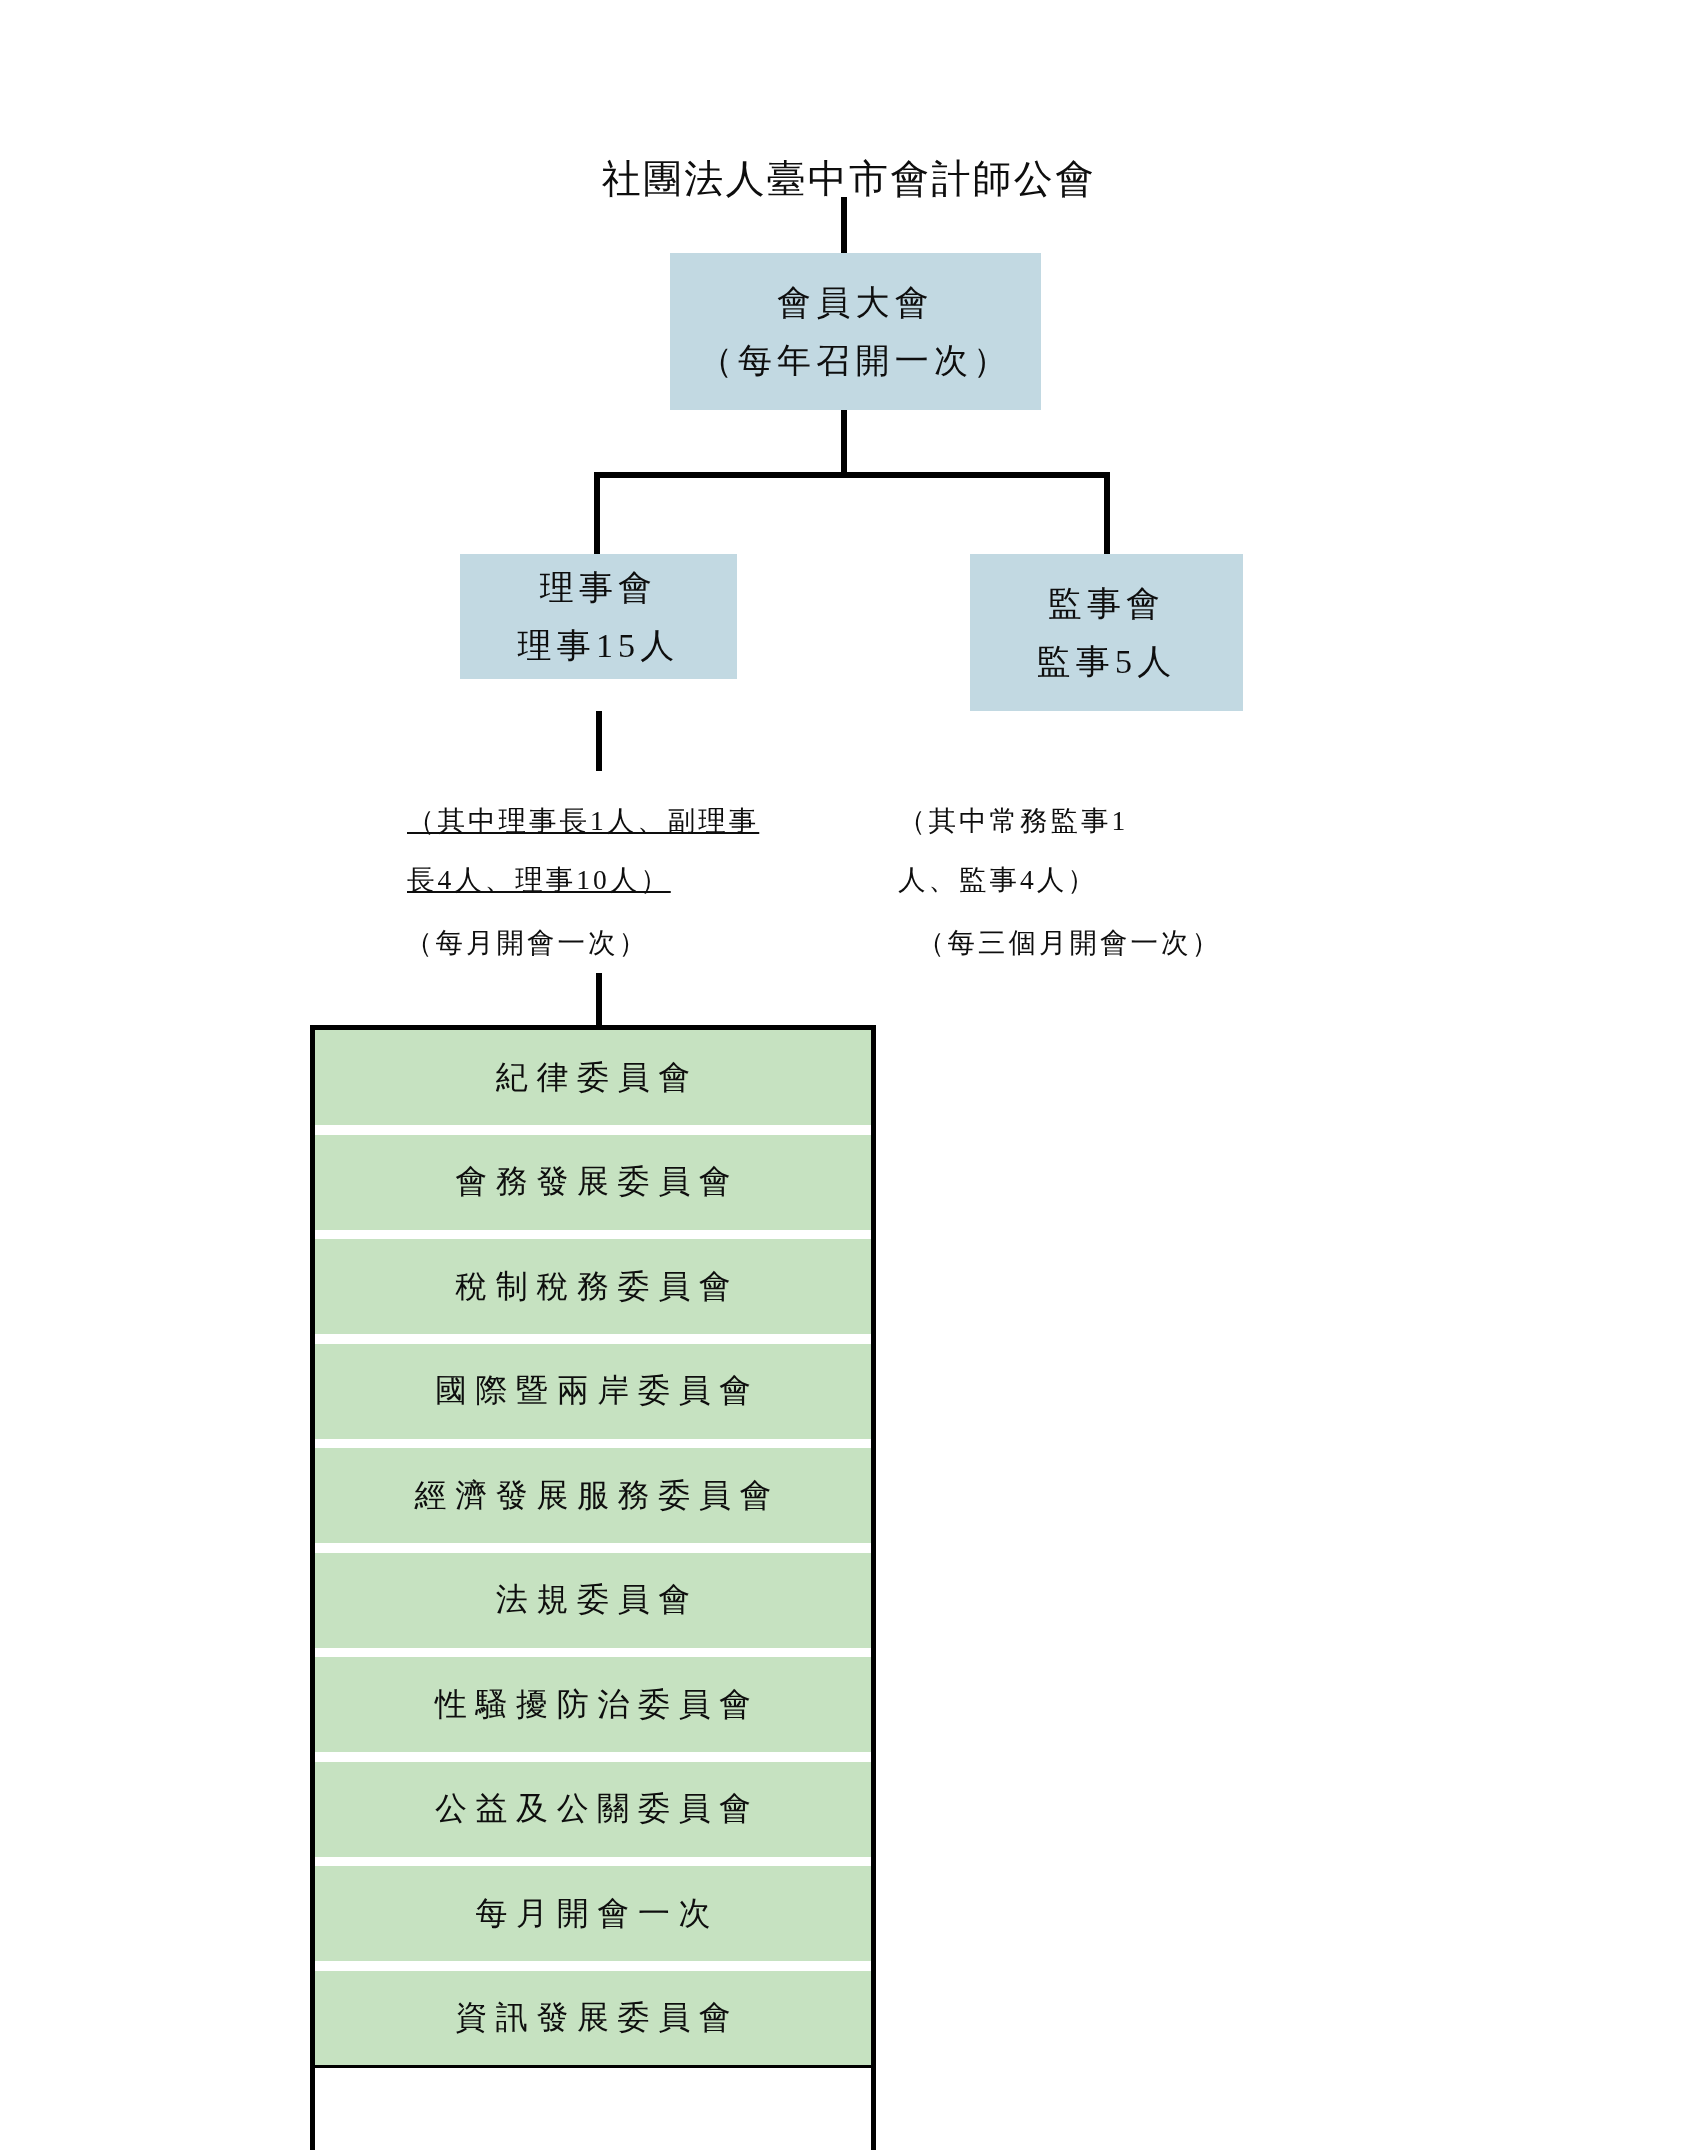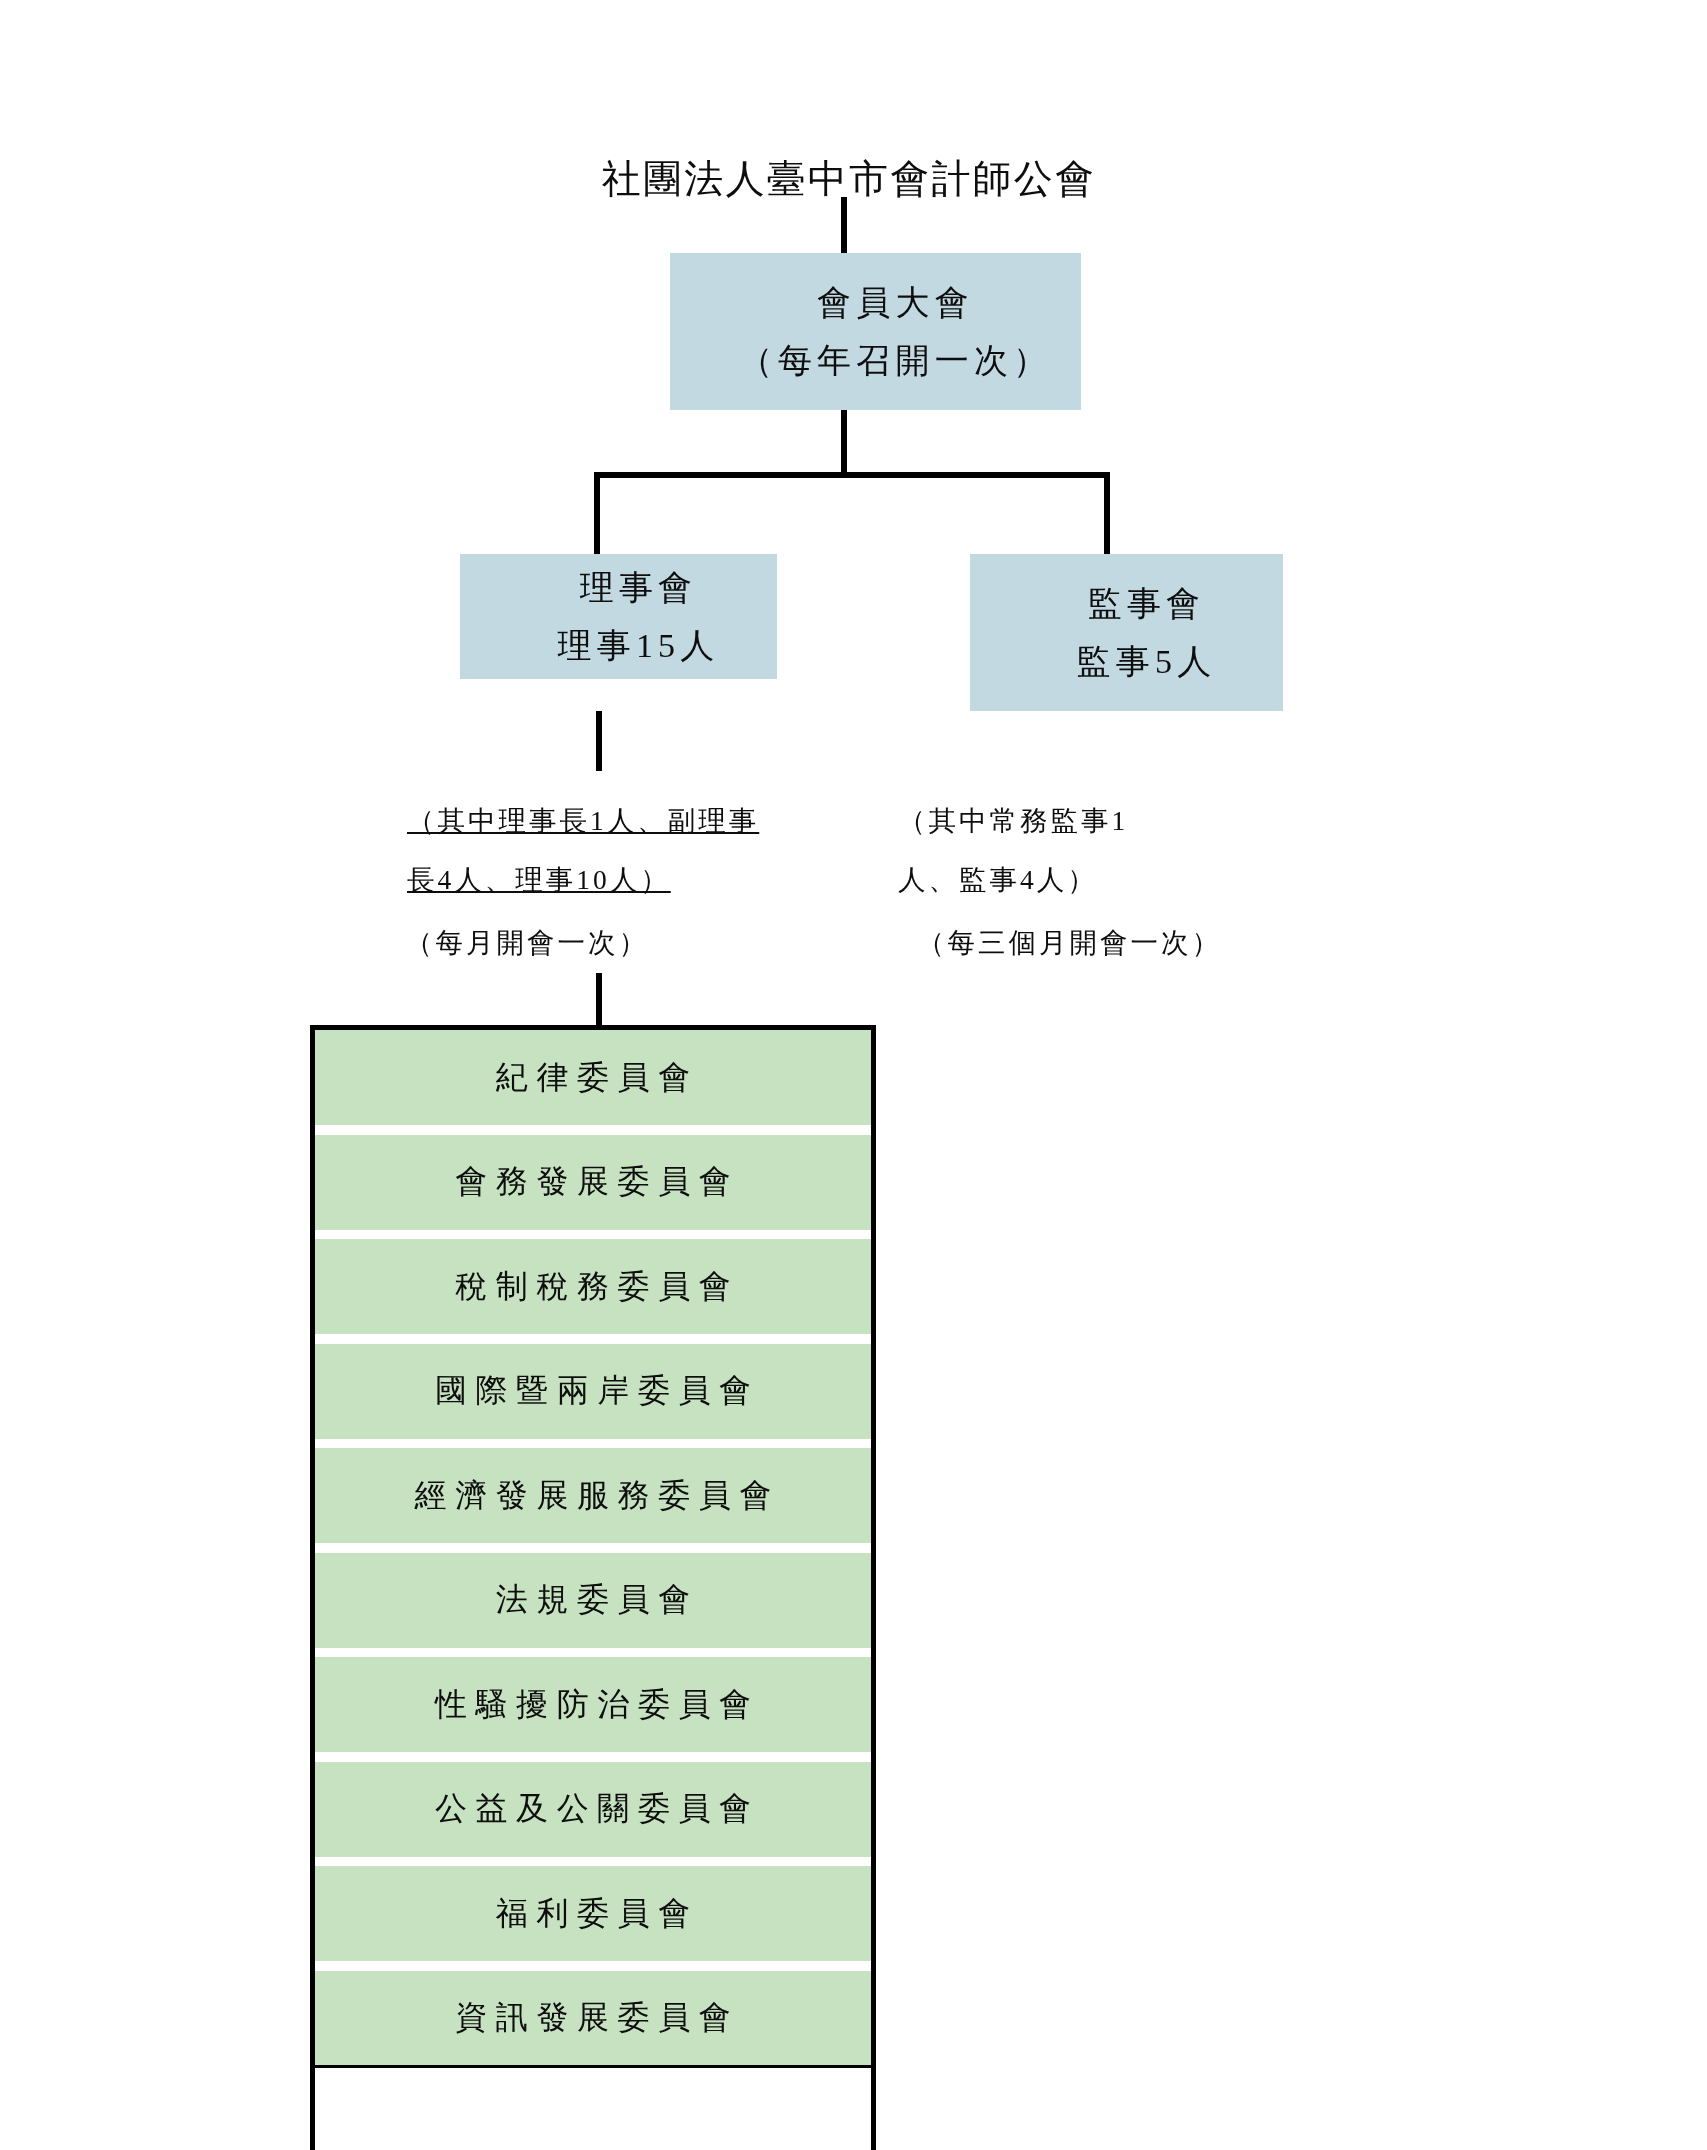--- a/index.html
+++ b/index.html
@@ -22,21 +22,20 @@
     text-align:center;
     font-size:39px;line-height:47px;letter-spacing:2.2px;
     font-weight:400;
   }
   .node{
     position:absolute;
     display:flex;flex-direction:column;
     align-items:center;justify-content:center;
     background:var(--blue);
     text-align:center;
-    padding-left:40px;
   }
   .node .ln{
     line-height:58px;
     font-size:34px;
     letter-spacing:5.2px;
     white-space:nowrap;
   }
   .note{
     position:absolute;
     font-size:27.5px;
@@ -116,18 +115,18 @@
 
 <div class="committees">
   <div class="c-row">紀律委員會</div>
   <div class="c-row">會務發展委員會</div>
   <div class="c-row">稅制稅務委員會</div>
   <div class="c-row">國際暨兩岸委員會</div>
   <div class="c-row">經濟發展服務委員會</div>
   <div class="c-row">法規委員會</div>
   <div class="c-row">性騷擾防治委員會</div>
   <div class="c-row">公益及公關委員會</div>
-  <div class="c-row">福利委員會</div>
+  <div class="c-row">每月開會一次</div>
   <div class="c-row">資訊發展委員會</div>
 
   <div class="c-divider"></div>
 </div>
 
 
 </body></html>

